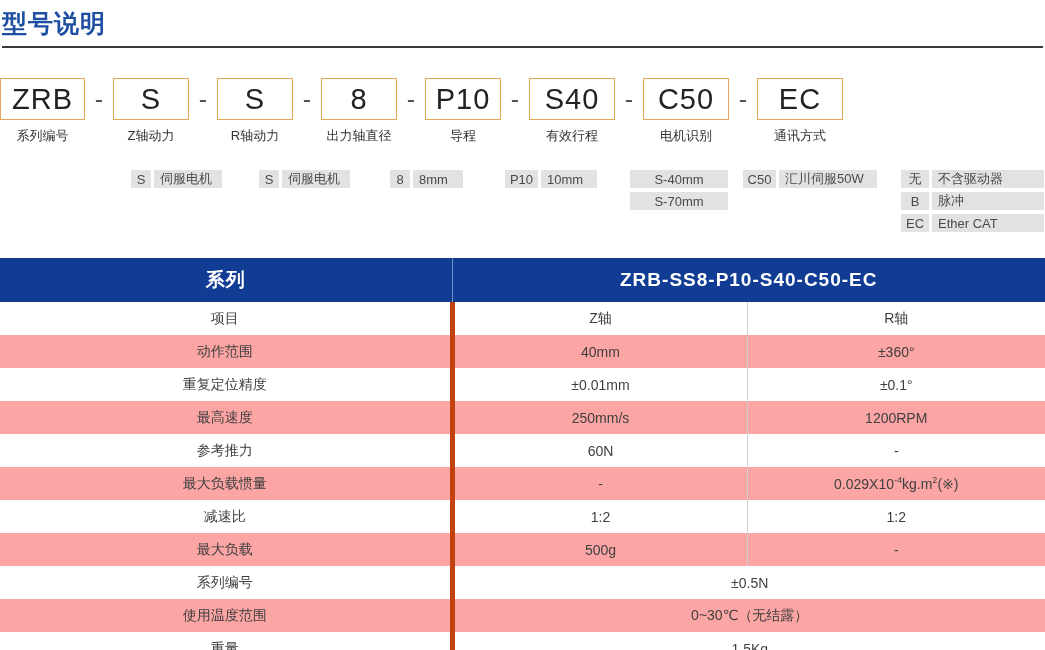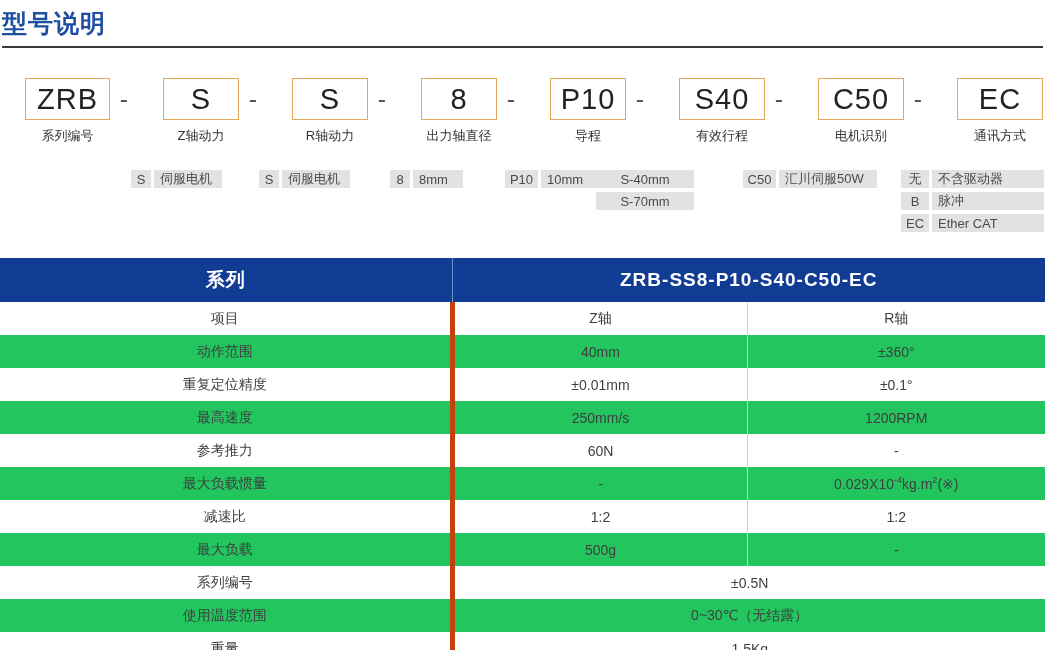--- a/index.html
+++ b/index.html
@@ -18,21 +18,21 @@
     font-size:25px;font-weight:bold;color:#1f4fa3;
     letter-spacing:1px;padding-left:2px;line-height:34px;
   }
   .title-rule{
     margin-top:6px;height:2px;background:#3a3a3a;width:1041px;margin-left:2px;
   }
 
   
   .code-strip{position:absolute;left:0;top:78px;width:1045px;height:80px;}
   .code-row{display:flex;align-items:flex-start;}
-  .code-unit{display:flex;flex-direction:column;align-items:center;margin-left:25px;}
+  .code-unit{display:flex;flex-direction:column;align-items:center;}
   .code-box{
     border:1.5px solid #e5a75a;
     background:#ffffff;
     height:42px;
     display:flex;align-items:center;justify-content:center;
     font-size:29px;color:#222;font-weight:normal;
     letter-spacing:1px;
     box-sizing:border-box;
   }
   .code-caption{
@@ -75,21 +75,21 @@
     background:#113c94;color:#ffffff;
     font-size:19px;font-weight:bold;
     height:42px;text-align:center;letter-spacing:1px;
   }
   .spec th.h1{border-right:1px solid #6e8fc7;}
   .spec td{
     height:31px;text-align:center;font-size:14px;color:#3f3f3f;
     vertical-align:middle;
   }
   .spec tr.odd td{background:#ffffff;}
-  .spec tr.even td{background:#22c55e;}
+  .spec tr.even td{background:#fca5a5;}
   .spec td.lbl{border-right:5px solid #c2410c;}
   .spec td.zc{border-right:1px solid #cfcfcf;}
   .spec tr:last-child td{border-bottom:1px solid #c9c9c9;}
   sup{font-size:9px;vertical-align:super;}
 </style>
 </head>
 <body>
 
 <div class="page">
 
@@ -160,21 +160,21 @@
           <div class="lg-code" style="width: 20px;">8</div>
           <div class="lg-desc" style="width: 50px;">8mm</div>
         </div>
       </div>
       <div class="legend-col" style="left: 505px;">
         <div class="legend-line">
           <div class="lg-code" style="width: 33px;">P10</div>
           <div class="lg-desc" style="width: 56px;">10mm</div>
         </div>
       </div>
-      <div class="legend-col" style="left: 596px;">
+      <div class="legend-col" style="left: 630px;">
         <div class="legend-line">
           <div class="lg-merged" style="width: 98px;">S-40mm</div>
         </div>
         <div class="legend-line">
           <div class="lg-merged" style="width: 98px;">S-70mm</div>
         </div>
       </div>
       <div class="legend-col" style="left: 743px;">
         <div class="legend-line">
           <div class="lg-code" style="width: 33px;">C50</div>

